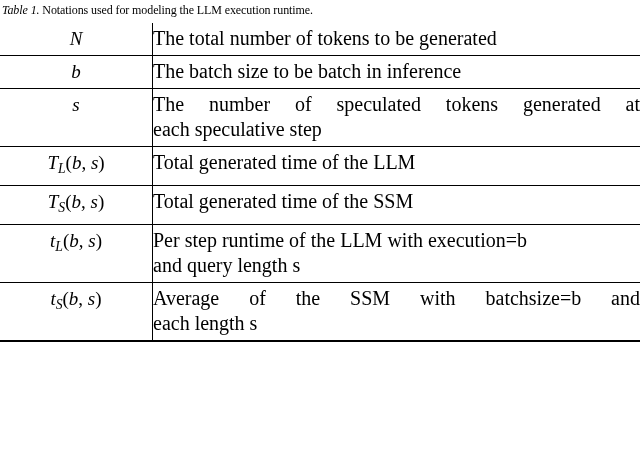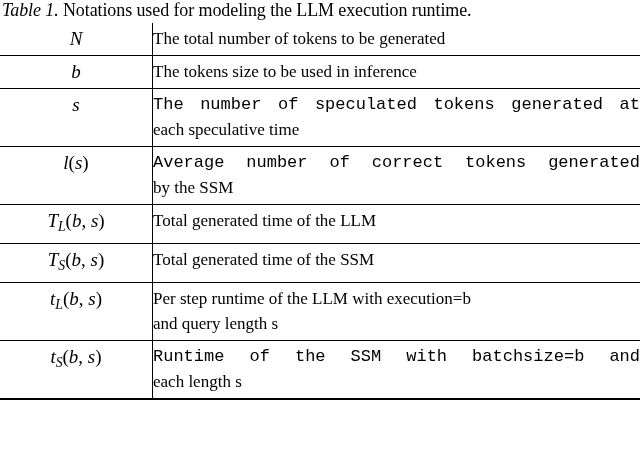--- a/index.html
+++ b/index.html
@@ -14,21 +14,21 @@
     color: #000000;
     overflow: hidden;
   }
   .page {
     position: relative;
     width: 640px;
     height: 460px;
     box-sizing: border-box;
   }
   .caption {
-    font-size: 18px;
+    font-size: 12px;
     line-height: 20px;
     padding: 0 2px 3px 2px;
     white-space: nowrap;
     letter-spacing: -0.1px;
   }
   .caption .cap-label {
     font-style: italic;
   }
   .caption .cap-text {
     font-style: normal;
@@ -60,41 +60,40 @@
     font-style: italic;
     font-size: 19px;
     line-height: 25px;
     padding-left: 0;
     padding-right: 6px;
     border-right: 1.4px solid #000;
   }
   td.desc {
     padding-left: 13px;
     padding-right: 6px;
-    font-size: 17px;
+    font-size: 20px;
     line-height: 25px;
     text-align: justify;
     text-justify: inter-word;
   }
   td.desc .d2 {
     display: block;
   }
   .sub {
     font-size: 0.72em;
     vertical-align: -0.28em;
     font-style: italic;
   }
   .upr {
     font-style: normal;
   }
   .spread {
     display: block;
     text-align: justify;
     text-align-last: justify;
-    font-family: Liberation Mono, monospace;
   }
 </style>
 </head>
 <body>
 
 <div class="page">
 
   <div class="caption">
     <span class="cap-label">Table 1.</span>
     <span class="cap-text">Notations used for modeling the LLM execution runtime.</span>
@@ -105,39 +104,32 @@
       <tr class="row first-row rule-top">
         <td class="sym">N</td>
         <td class="desc">
           <span>The total number of tokens to be generated</span>
         </td>
       </tr>
 
       <tr class="row">
         <td class="sym">b</td>
         <td class="desc">
-          <span>The tokens size to be used in inference</span>
+          <span>The batch size to be batch in inference</span>
         </td>
       </tr>
 
       <tr class="row">
         <td class="sym">s</td>
         <td class="desc">
           <span class="spread">The number of speculated tokens generated at</span>
-          <span class="d2">each speculative time</span>
+          <span class="d2">each speculative step</span>
         </td>
       </tr>
 
-      <tr class="row">
-        <td class="sym">l<span class="upr">(</span>s<span class="upr">)</span></td>
-        <td class="desc">
-          <span class="spread">Average number of correct tokens generated</span>
-          <span class="d2">by the SSM</span>
-        </td>
-      </tr>
 
       <tr class="row">
         <td class="sym">T<span class="sub">L</span><span class="upr">(</span>b<span class="upr">,&nbsp;</span>s<span class="upr">)</span></td>
         <td class="desc">
           <span>Total generated time of the LLM</span>
         </td>
       </tr>
 
       <tr class="row">
         <td class="sym">T<span class="sub">S</span><span class="upr">(</span>b<span class="upr">,&nbsp;</span>s<span class="upr">)</span></td>
@@ -150,20 +142,20 @@
         <td class="sym">t<span class="sub">L</span><span class="upr">(</span>b<span class="upr">,&nbsp;</span>s<span class="upr">)</span></td>
         <td class="desc">
           <span>Per step runtime of the LLM with execution=b</span>
           <span class="d2">and query length s</span>
         </td>
       </tr>
 
       <tr class="row rule-bottom">
         <td class="sym">t<span class="sub">S</span><span class="upr">(</span>b<span class="upr">,&nbsp;</span>s<span class="upr">)</span></td>
         <td class="desc">
-          <span class="spread">Runtime of the SSM with batchsize=b and</span>
+          <span class="spread">Average of the SSM with batchsize=b and</span>
           <span class="d2">each length s</span>
         </td>
       </tr>
     </tbody>
   </table>
 
 </div>
 
 </body></html>

